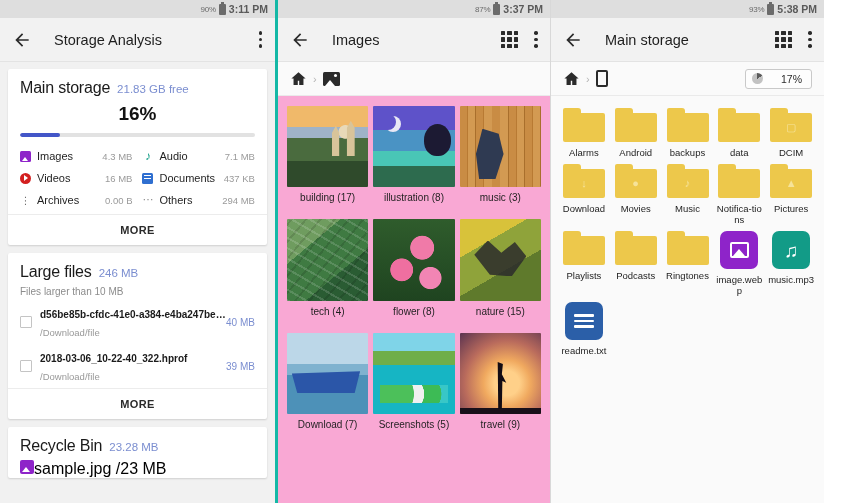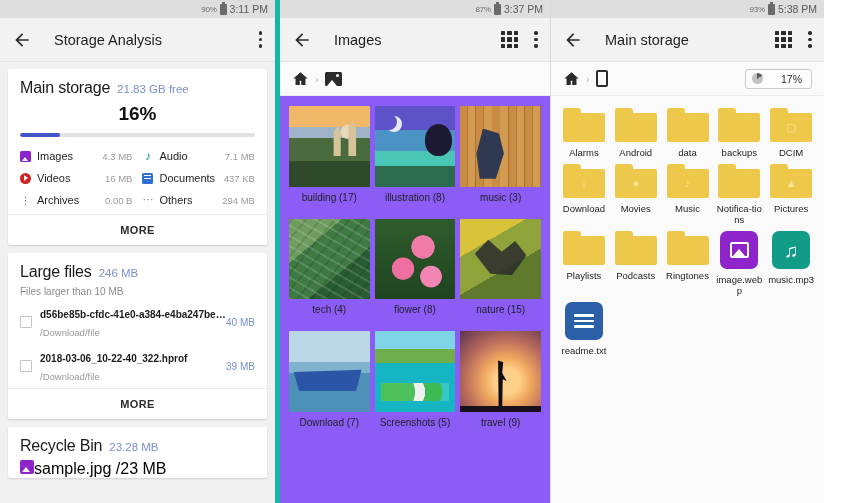--- a/index.html
+++ b/index.html
@@ -5,38 +5,38 @@
   * { box-sizing: border-box; margin: 0; padding: 0; }
   body {
     width: 860px; height: 503px;
     font-family: "Liberation Sans", sans-serif;
     background: #ffffff;
     overflow: hidden;
   }
   .screens { display: flex; width: 824px; height: 503px; }
   .panel { position: relative; height: 503px; overflow: hidden; background: #fafafa; }
   .panel-1 { width: 287px; background: #f1f1f1; }
-  .panel-2 { width: 287px; background: #8b5cf6; border-left: 5px solid #14b8a6; }
+  .panel-2 { width: 287px; background: #f9a8d4; border-left: 3px solid #14b8a6; }
   .panel-3 { width: 286px; background: #fafafa; border-left: 1px solid #d8d8d8; }
 
   
   .statusbar {
     height: 18px; background: #dedede;
     display: flex; align-items: center; justify-content: flex-end;
     padding-right: 7px; gap: 3px;
   }
   .statusbar .pct { font-size: 8px; color: #6b6b6b; letter-spacing: -0.2px; }
   .statusbar .batt {
     width: 7px; height: 11px; background: #6b6b6b; border-radius: 1px;
     position: relative;
   }
   .statusbar .batt::after {
     content:""; position:absolute; top:-2px; left:2px; width:3px; height:2px; background:#6b6b6b;
   }
-  .statusbar .clock { font-size: 10.5px; color: #5a5a5a; font-weight: 400; }
+  .statusbar .clock { font-size: 10.5px; color: #5a5a5a; font-weight: 700; }
 
   
   .appbar {
     height: 44px; background: #f2f2f2;
     display: flex; align-items: center; padding: 0 12px;
     border-bottom: 1px solid #e3e3e3;
   }
   .appbar .title { font-size: 14.5px; color: #1e1e1e; font-weight: 500; margin-left: 22px; }
   .appbar .spacer { flex: 1; }
   .ic-back { width: 20px; height: 20px; display:block; }
@@ -442,28 +442,28 @@
             <span class="tab"></span>
             <span class="body"></span>
           </div>
         <div class="fname">Android</div>
       </div>
       <div class="fcell">
         <div class="folder">
             <span class="tab"></span>
             <span class="body"></span>
           </div>
+        <div class="fname">backups</div>
+      </div>
+      <div class="fcell">
+        <div class="folder">
+            <span class="tab"></span>
+            <span class="body"></span>
+          </div>
         <div class="fname">data</div>
-      </div>
-      <div class="fcell">
-        <div class="folder">
-            <span class="tab"></span>
-            <span class="body"></span>
-          </div>
-        <div class="fname">backups</div>
       </div>
       <div class="fcell">
         <div class="folder">
             <span class="tab"></span>
             <span class="body"></span>
           <span class="badge">▢</span>
           </div>
         <div class="fname">DCIM</div>
       </div>
 

